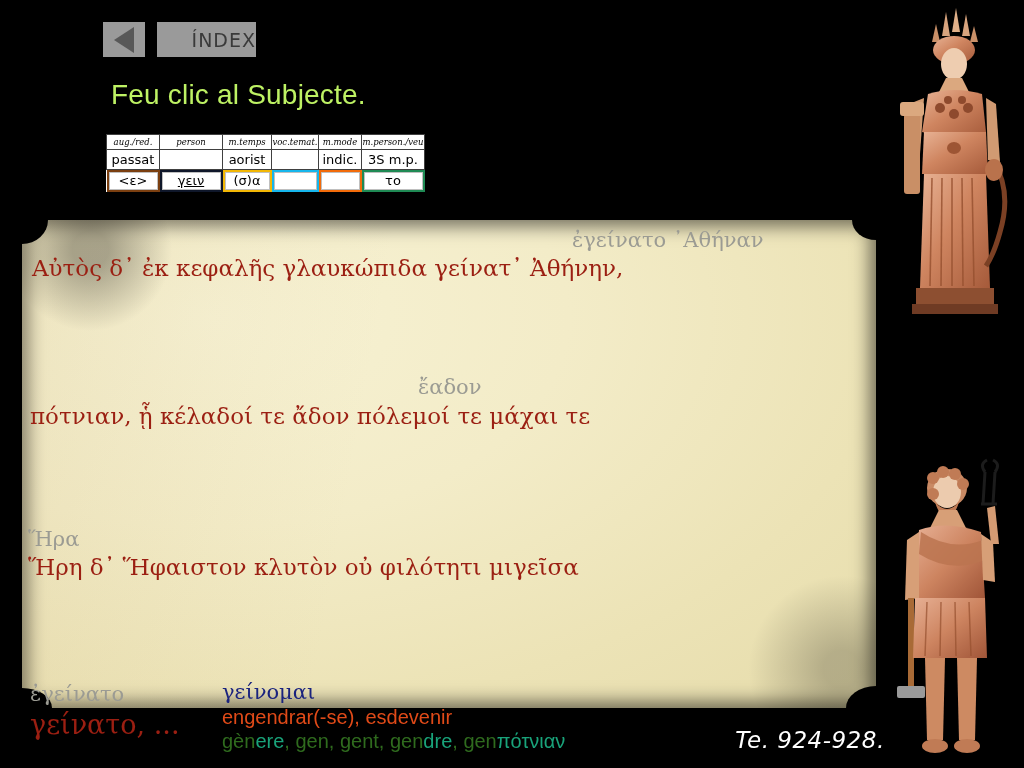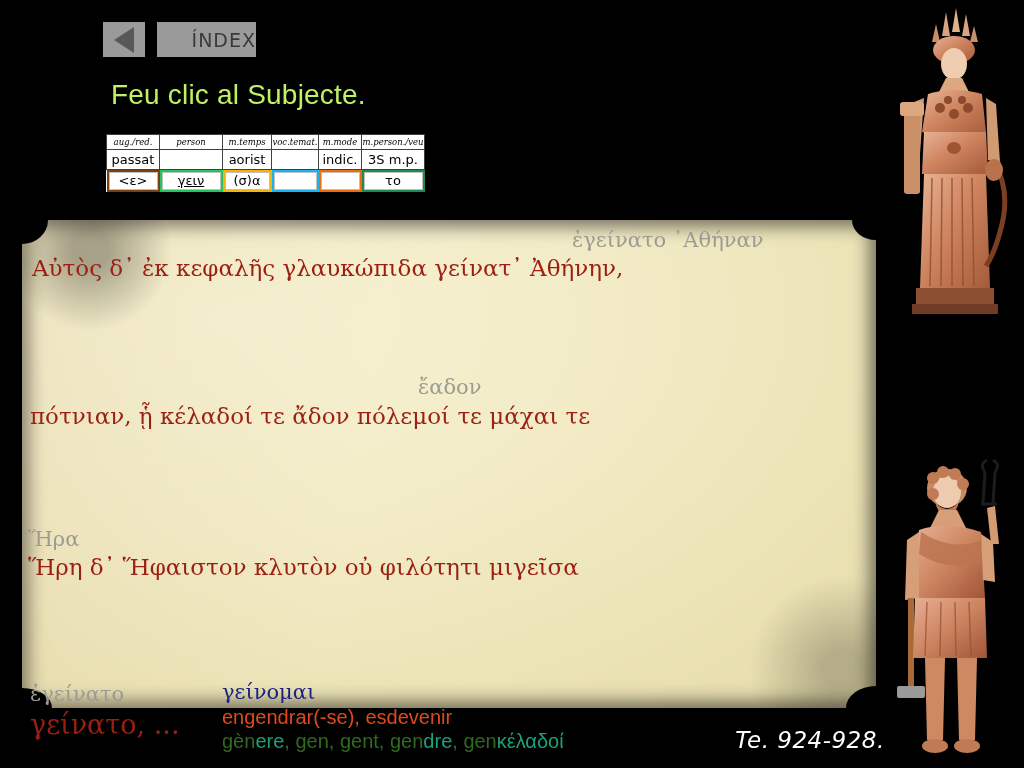--- a/index.html
+++ b/index.html
@@ -165,21 +165,21 @@
     <td></td>
     <td>aorist</td>
     <td></td>
     <td>indic.</td>
     <td>3S m.p.</td>
   </tr>
   <tr class="morph">
     <td style="background: rgb(123, 63, 16);">
           <span class="chip">&lt;ε&gt;</span>
         </td>
-    <td style="background: #22c55e; text-decoration: underline;">
+    <td style="background: #0f172a; text-decoration: underline;">
           <span class="chip">γειν</span>
         </td>
     <td style="background: rgb(242, 183, 5);">
           <span class="chip">(σ)α</span>
         </td>
     <td style="background: rgb(22, 182, 236);">
           <span class="chip"></span>
         </td>
     <td style="background: rgb(242, 107, 10);">
           <span class="chip"></span>
@@ -203,21 +203,21 @@
 <div class="verse gk-gloss" id="verse2-gloss">ἔαδον</div>
 <div class="verse gk-red" id="verse2">πότνιαν, ᾗ κέλαδοί τε ἄδον πόλεμοί τε μάχαι τε</div>
 
 <div class="verse gk-gloss" id="verse3-gloss">Ἥρα</div>
 <div class="verse gk-red" id="verse3">Ἥρη δ᾿  Ἥφαιστον κλυτὸν  οὐ  φιλότητι μιγεῖσα</div>
 
 <div id="vocab-lemma-gloss">ἐγείνατο</div>
 <div id="vocab-lemma">γείνατο, ...</div>
 <div id="vocab-head">γείνομαι</div>
 <div id="vocab-trans">engendrar(-se), esdevenir</div>
-<div id="vocab-derived"><span class="d-stem">gèn</span><span class="d-end">ere</span><span class="d-sep">, </span><span class="d-stem">gen</span><span class="d-sep">, </span><span class="d-stem">gent</span><span class="d-sep">, </span><span class="d-stem">gen</span><span class="d-end">dre</span><span class="d-sep">, </span><span class="d-stem">gen</span><span class="d-end">κέλαδοί</span></div>
+<div id="vocab-derived"><span class="d-stem">gèn</span><span class="d-end">ere</span><span class="d-sep">, </span><span class="d-stem">gen</span><span class="d-sep">, </span><span class="d-stem">gent</span><span class="d-sep">, </span><span class="d-stem">gen</span><span class="d-end">dre</span><span class="d-sep">, </span><span class="d-stem">gen</span><span class="d-end">πότνιαν</span></div>
 
 <div id="citation-bg"></div>
 <div id="citation">Te. 924-928.</div>
 
 <div class="statue-frame" id="statue-athena">
   <svg width="130" height="330" viewBox="0 0 130 330" aria-hidden="true">
     <defs>
       <linearGradient id="terra" x1="0" y1="0" x2="1" y2="1">
         <stop offset="0%" stop-color="#e8b395"></stop>
         <stop offset="45%" stop-color="#cf8560"></stop>

